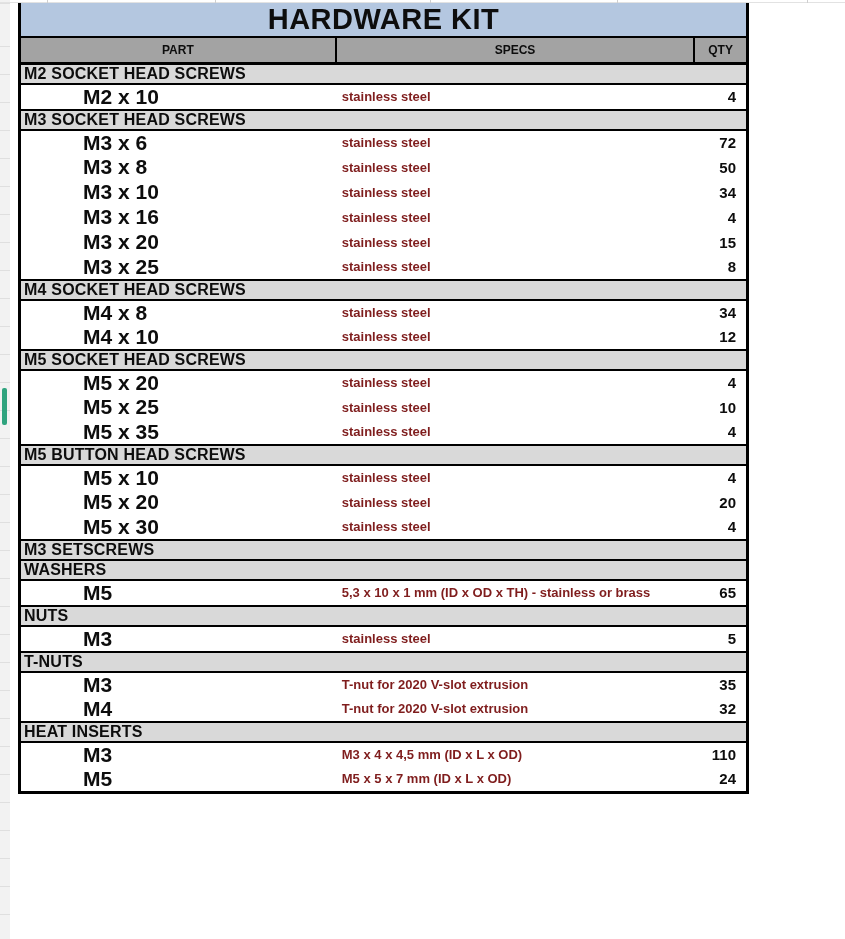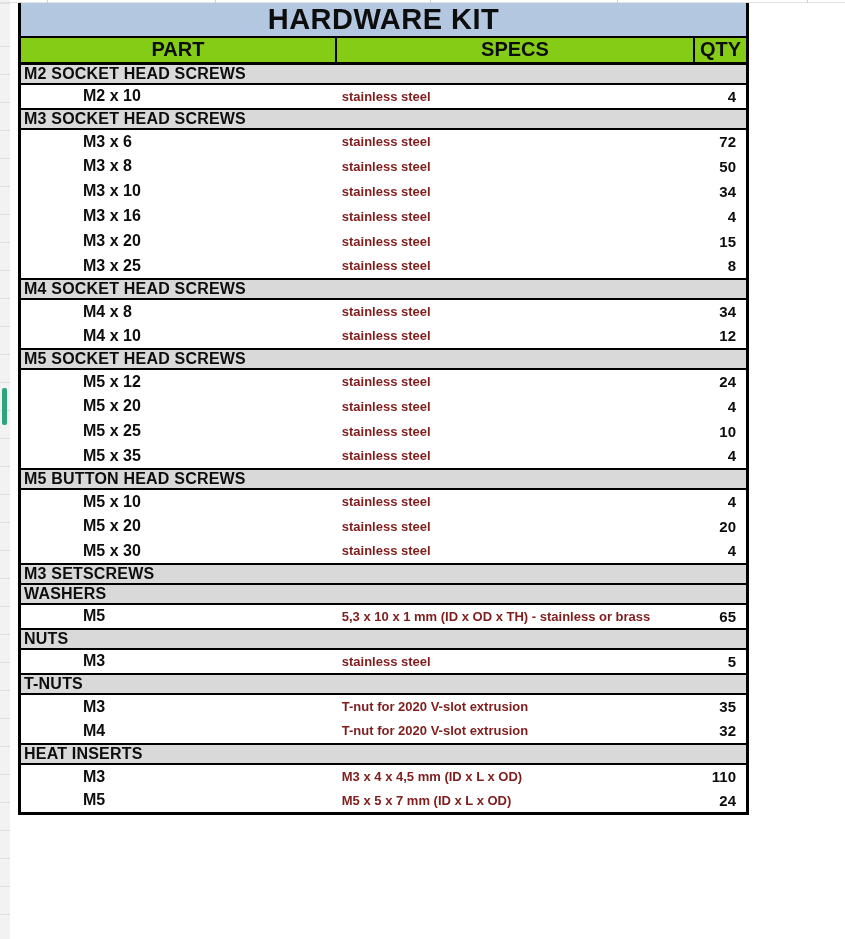--- a/index.html
+++ b/index.html
@@ -44,40 +44,40 @@
   col.c-part{width:315px;}
   col.c-specs{width:357px;}
   col.c-qty{width:53px;}
   tr.title-row td{
     height:32px;background:var(--title-bg);
     border-bottom:2px solid var(--border);
     text-align:center;vertical-align:middle;
     font-size:29px;font-weight:700;letter-spacing:0.5px;
   }
   tr.cols-row td{
-    height:26px;background:#84cc16;
+    height:26px;background:#a3a3a3;
     border:2px solid var(--border);border-top:none;
     border-bottom:3px solid var(--border);
     text-align:center;vertical-align:middle;
-    font-size:20px;font-weight:700;
+    font-size:12px;font-weight:700;
   }
   tr.section-row td{
     height:18px;background:var(--section-bg);
     border-top:2px solid var(--border);
     border-bottom:2px solid var(--border);
     padding-left:3px;vertical-align:middle;
     font-size:16px;font-weight:600;letter-spacing:0.2px;
     white-space:nowrap;overflow:hidden;
   }
   tr.data-row td{
     height:25px;vertical-align:middle;background:#fff;
     white-space:nowrap;overflow:hidden;
   }
   tr.data-row td.part{
-    padding-left:62px;font-size:16px;font-weight:600;
+    padding-left:62px;font-size:21px;font-weight:600;
   }
   tr.data-row td.specs{
     padding-left:6px;font-size:13px;font-weight:700;color:#7f1d1d;
   }
   tr.data-row td.qty{
     text-align:right;padding-right:10px;font-size:15px;font-weight:700;
   }
 </style>
 </head>
 <body>
@@ -157,25 +157,20 @@
       </tr>
       <tr class="data-row">
         <td class="part">M4 x 10</td>
         <td class="specs">stainless steel</td>
         <td class="qty">12</td>
       </tr>
       <tr class="section-row">
         <td colspan="3">M5 SOCKET HEAD SCREWS</td>
       </tr>
       <tr class="data-row">
-        <td class="part">M5 x 12</td>
-        <td class="specs">stainless steel</td>
-        <td class="qty">24</td>
-      </tr>
-      <tr class="data-row">
         <td class="part">M5 x 20</td>
         <td class="specs">stainless steel</td>
         <td class="qty">4</td>
       </tr>
       <tr class="data-row">
         <td class="part">M5 x 25</td>
         <td class="specs">stainless steel</td>
         <td class="qty">10</td>
       </tr>
       <tr class="data-row">

